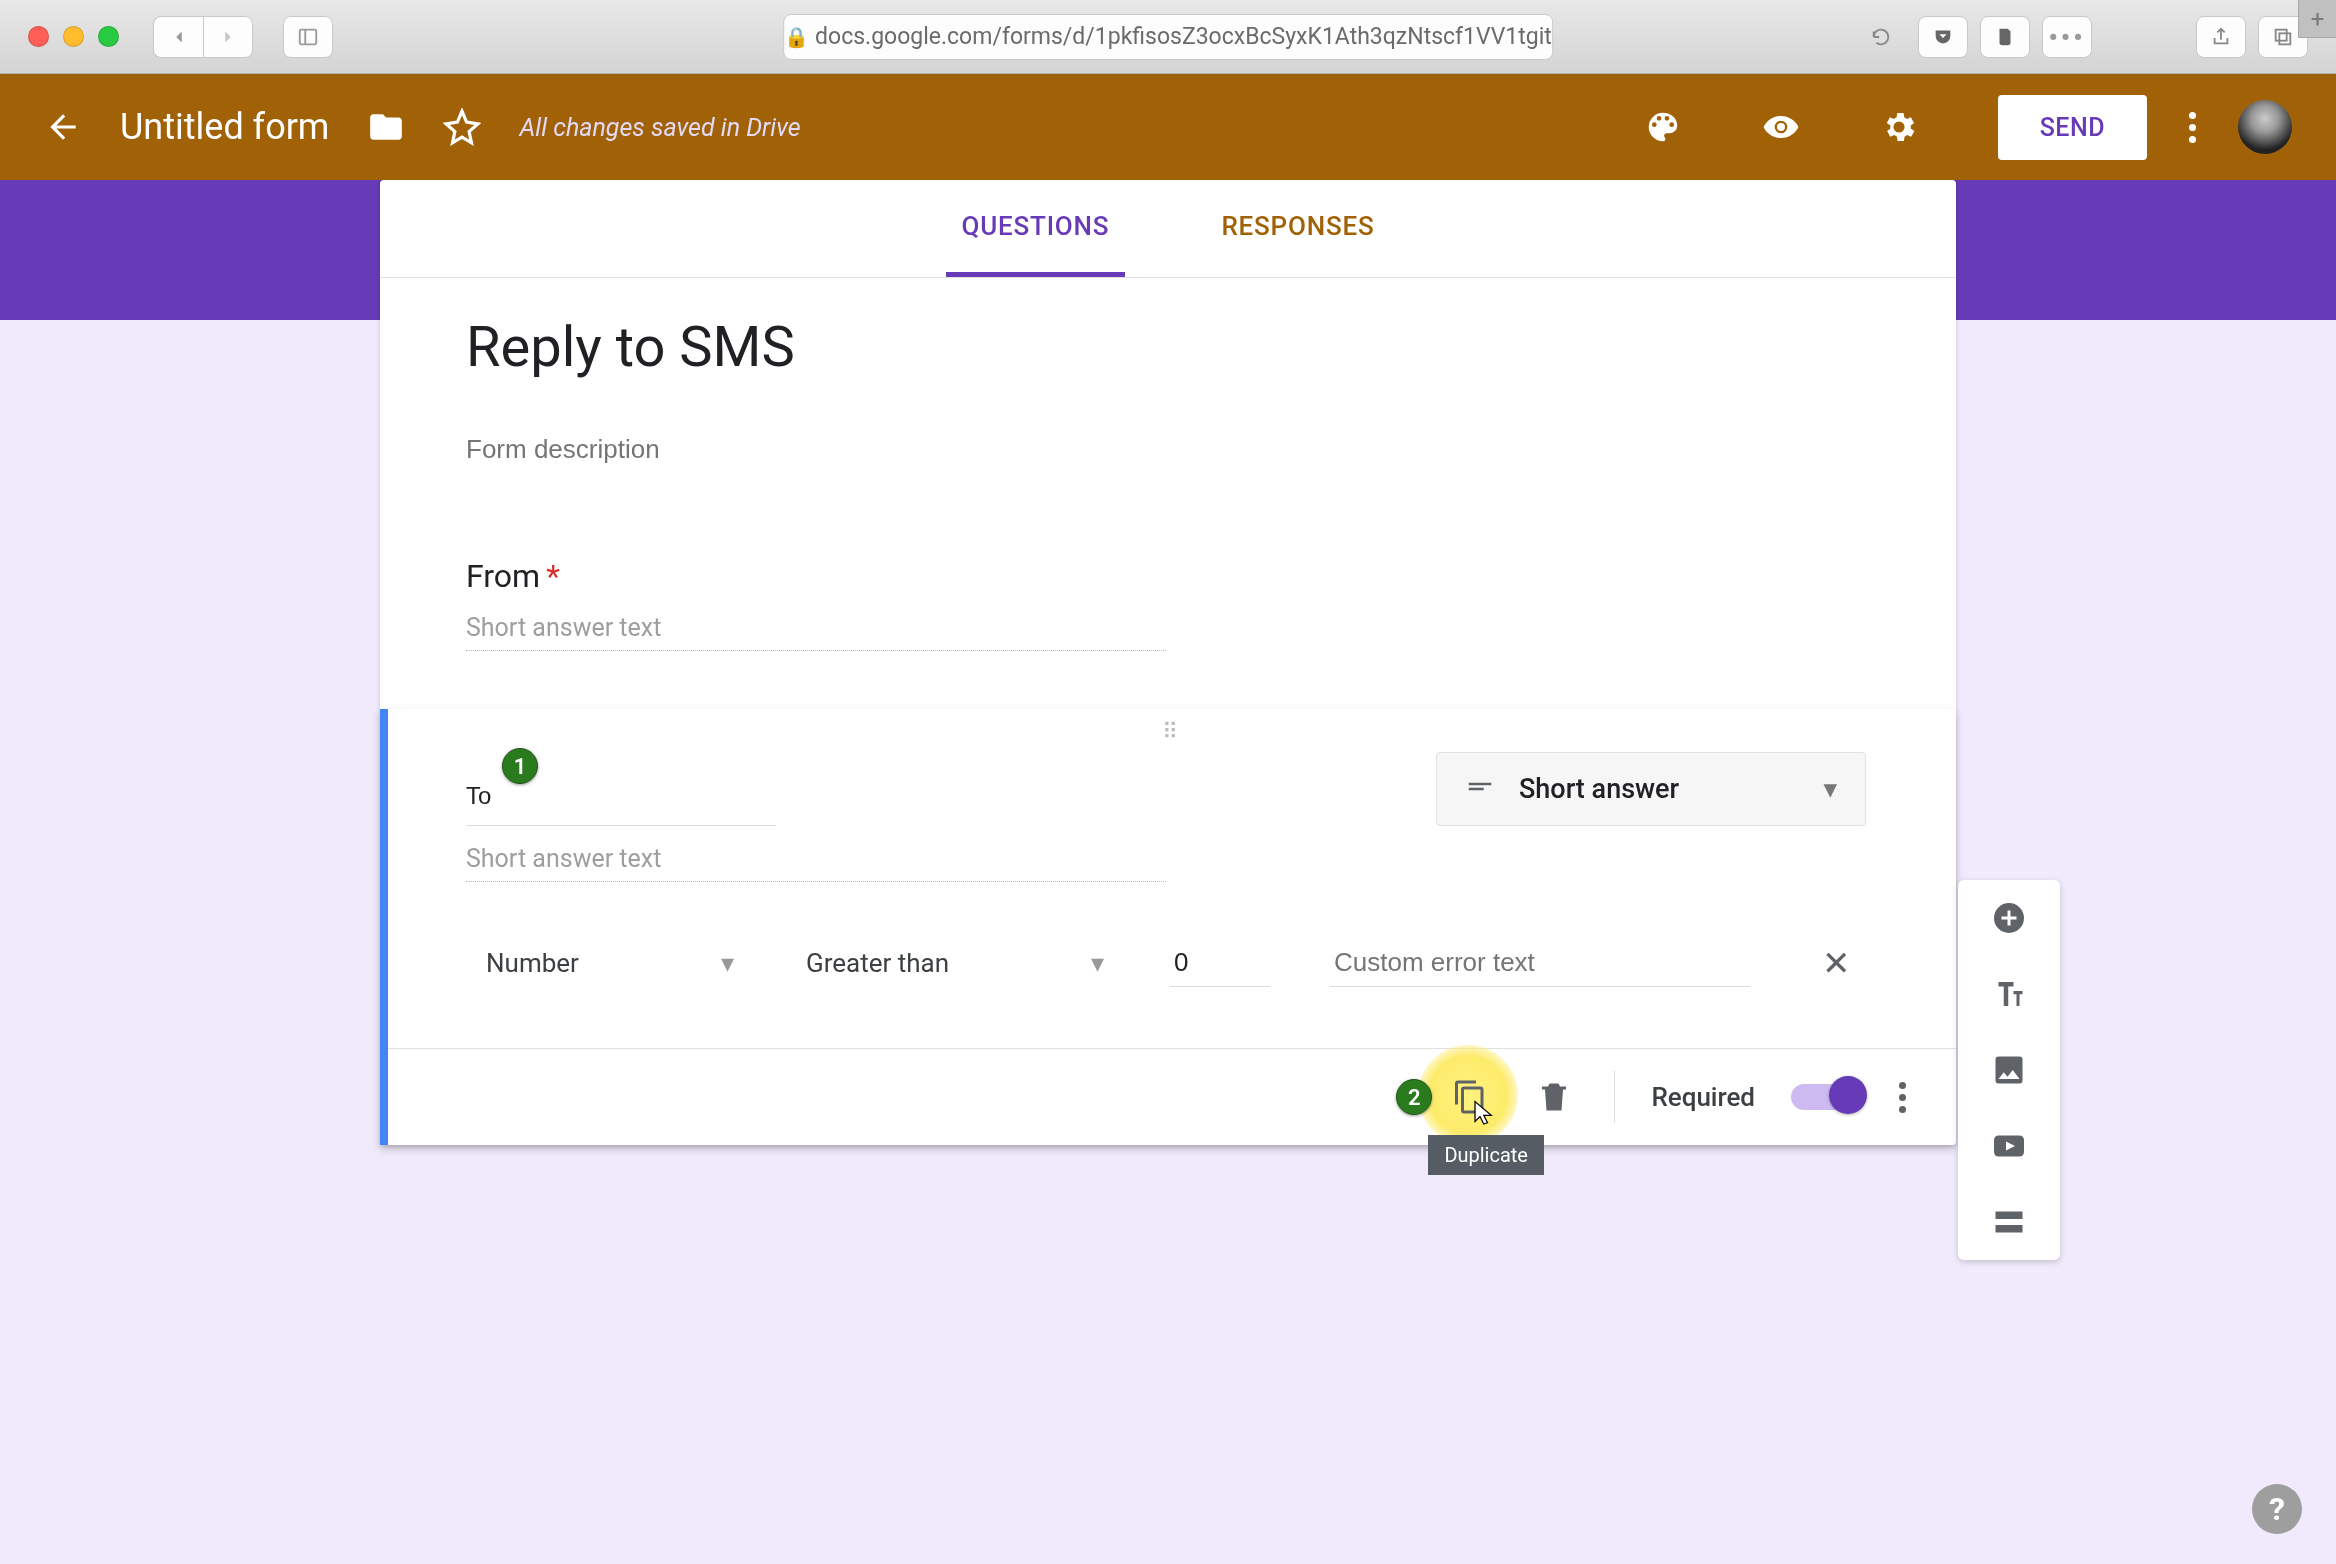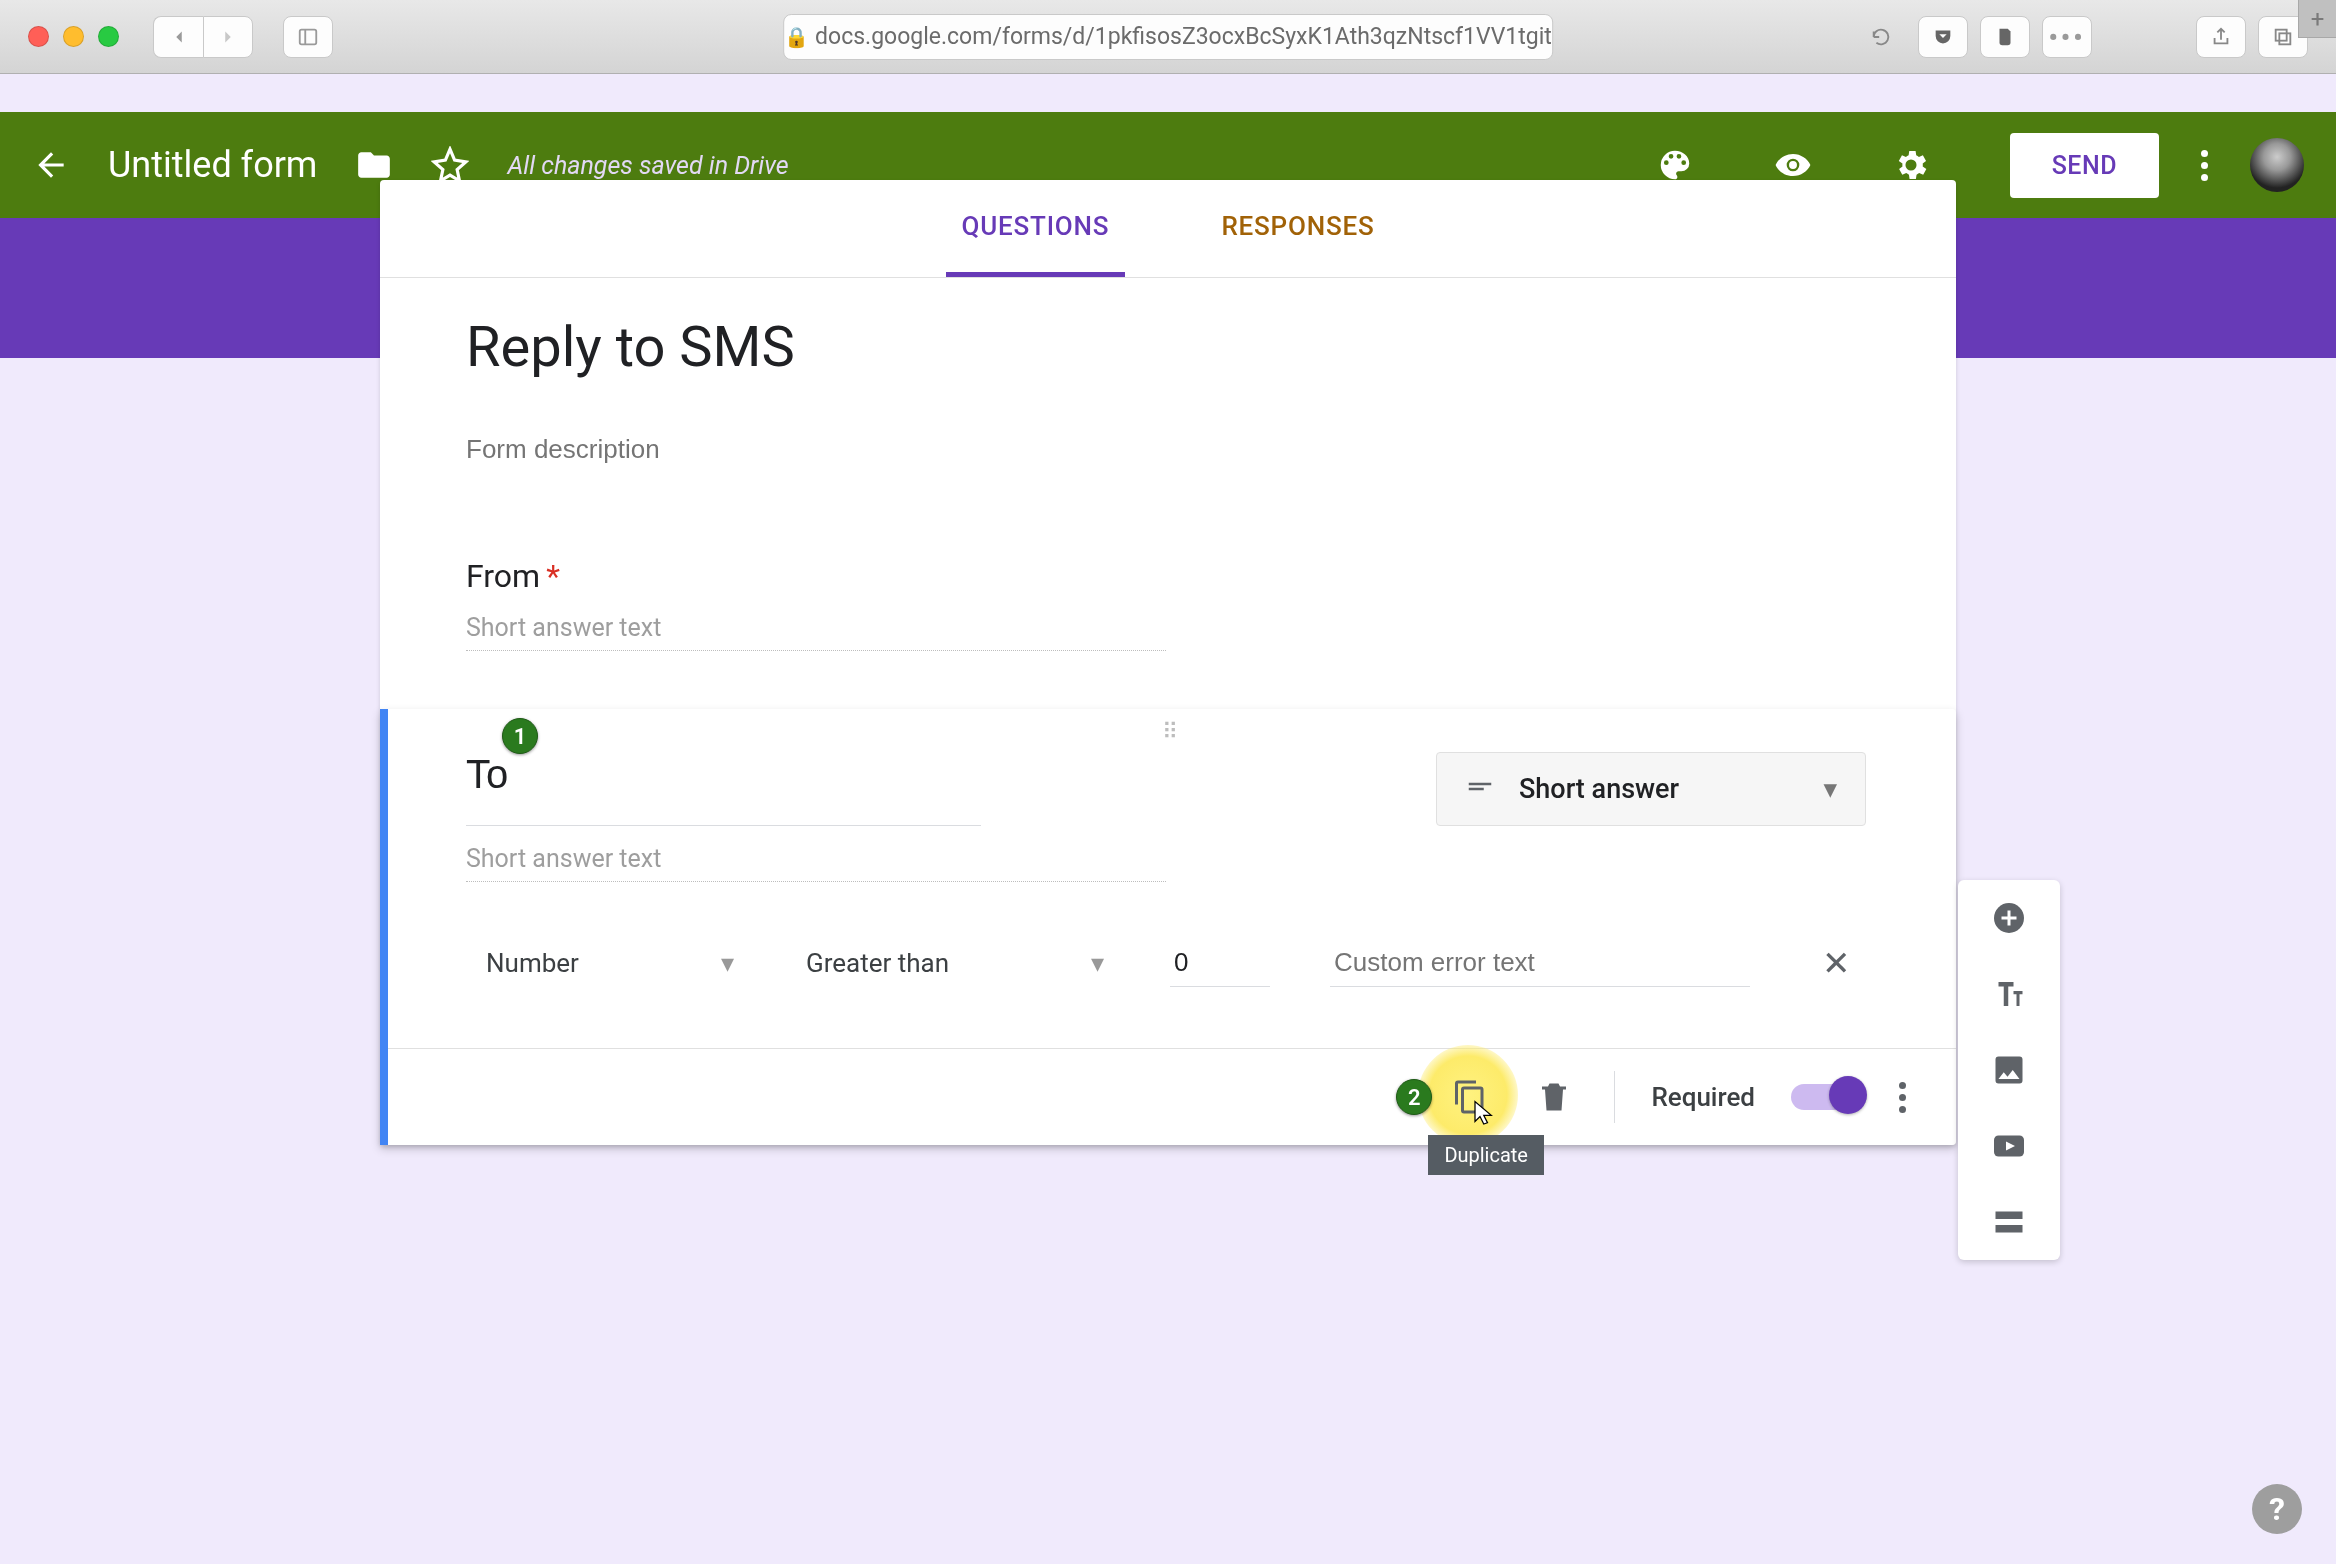--- a/index.html
+++ b/index.html
@@ -47,22 +47,22 @@
   .chrome-right { display: flex; margin-left: auto; gap: 12px; align-items: center; }
   .chrome-right .chrome-btn { margin-right: 0; }
   .new-tab {
     position: absolute; right: 0; top: 0; width: 38px; height: 38px;
     background: #c0c0c0; display: flex; align-items: center;
     justify-content: center; color: #7a7a7a; font-size: 24px;
     border-left: 1px solid #a8a8a8; border-bottom: 1px solid #a8a8a8;
   }
   
   .forms-header {
-    background: #4d7c0f; color: #fff; height: 106px;
-    display: flex; align-items: center; padding: 0 32px; margin-top: 38px;
+    background: #a16207; color: #fff; height: 106px;
+    display: flex; align-items: center; padding: 0 44px;
   }
   .back-arrow { margin-right: 36px; cursor: pointer; }
   .doc-title { font-size: 36px; font-weight: 400; margin-right: 38px; }
   .header-icon { margin-right: 38px; display: flex; align-items: center; justify-content: center; }
   .header-icon svg { width: 38px; height: 38px; fill: #fff; }
   .save-status { font-style: italic; font-size: 25px; color: #e2d9f4; }
   .header-right { margin-left: auto; display: flex; align-items: center; gap: 42px; }
   .send-btn {
     background: #fff; color: #673ab7; font-weight: 500;
     font-size: 25px; padding: 18px 42px; border-radius: 4px; letter-spacing: 0.5px;
@@ -109,23 +109,23 @@
     box-shadow: 0 4px 10px rgba(0,0,0,0.18); border-radius: 0 4px 4px 0;
     position: relative;
   }
   .drag-dots {
     text-align: center; color: #bdbdbd; padding-top: 10px; letter-spacing: 4px;
     font-size: 22px; user-select: none;
   }
   .selected-body { padding: 8px 78px 30px; }
   .selected-row1 { display: flex; align-items: flex-end; gap: 100px; }
   .q-title-input {
-    font-size: 40px; color: #202124; border: none;
+    font-size: 24px; color: #202124; border: none;
     border-bottom: 1px solid #dadce0; outline: none; flex: 1;
-    max-width: 870px; padding-bottom: 28px;
+    max-width: 870px; padding-bottom: 15px;
   }
   .q-type-select {
     display: flex; align-items: center; gap: 24px; background: #f6f6f6;
     border: 1px solid #e0e0e0; border-radius: 4px; padding: 20px 28px;
     width: 430px; font-size: 27px; color: #202124; font-weight: 500;
     position: relative;
   }
   .q-type-select .dd-caret { margin-left: auto; color: #777; }
   .q-type-select svg { width: 30px; height: 30px; fill: #5f6368; }
   .validation-row {

